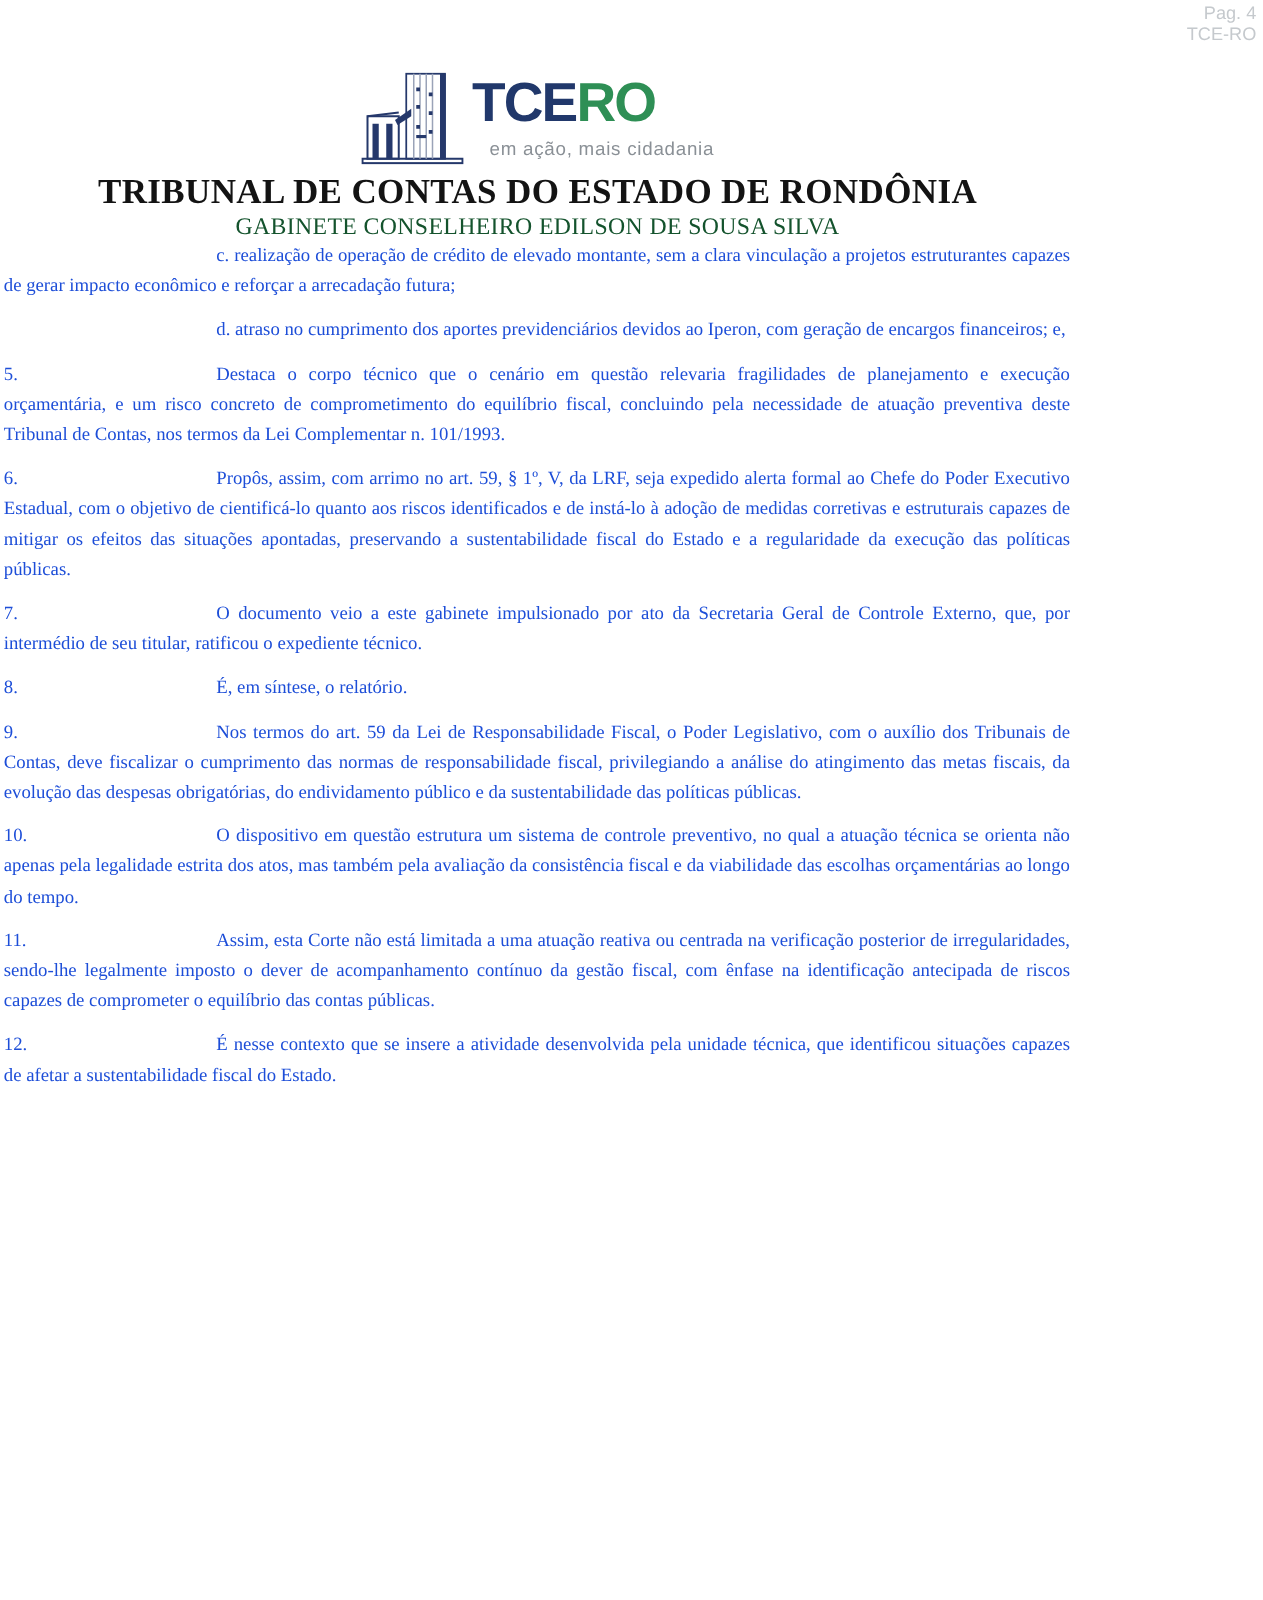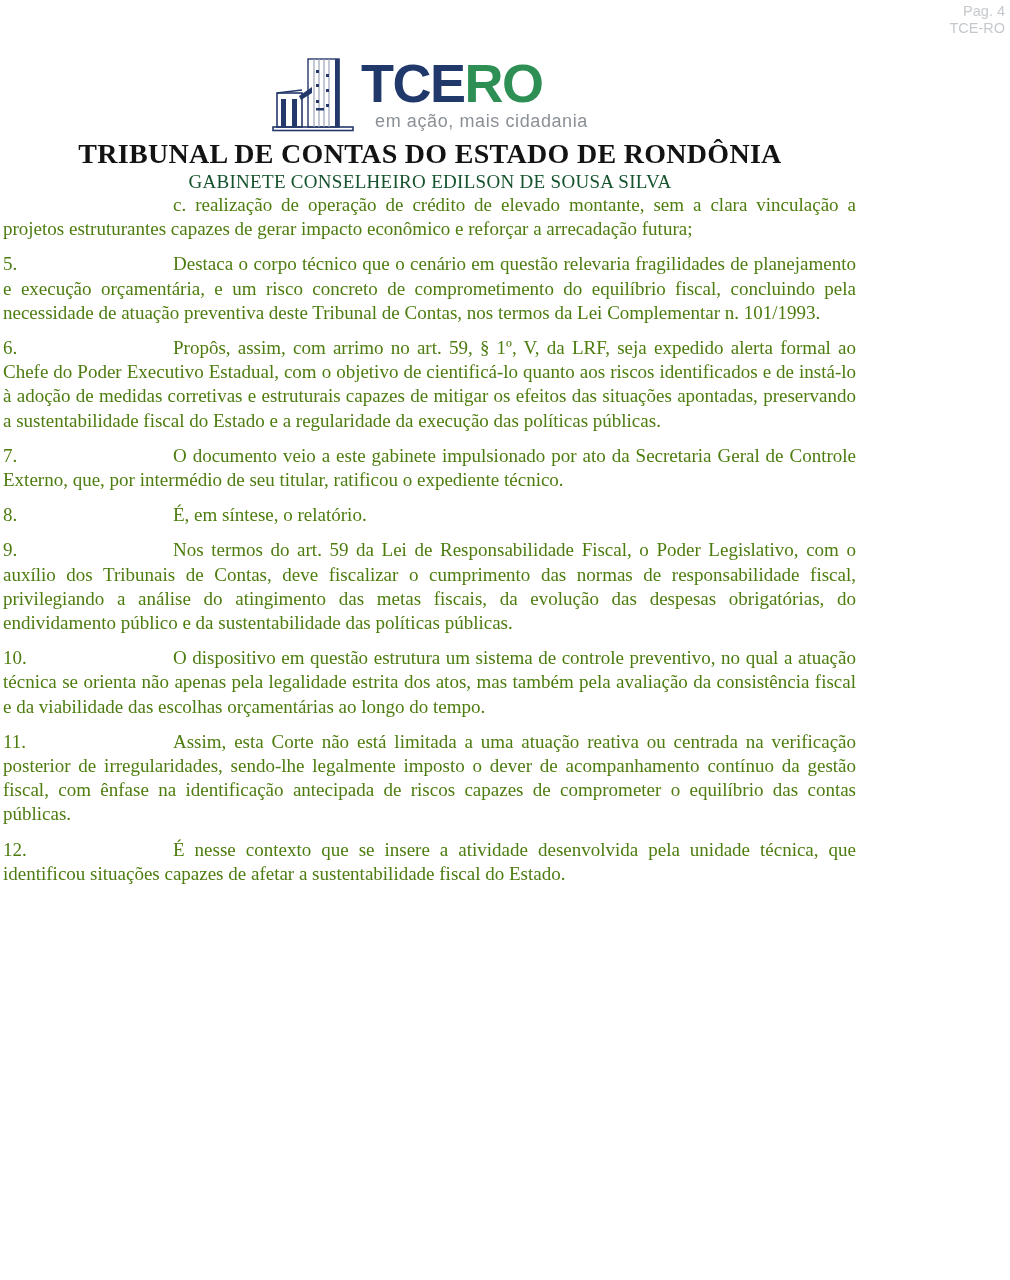--- a/index.html
+++ b/index.html
@@ -11,33 +11,33 @@
   .corner-top{
     position:absolute;top:3px;right:5px;text-align:right;
     font-family:"Liberation Sans",sans-serif;font-size:14.5px;line-height:17px;
     color:#c5c9cd;
   }
   
   .logo-wrap{position:absolute;top:56px;left:0;width:860px;display:flex;justify-content:center;}
   .logo{display:flex;align-items:flex-start;}
   .logo-buildings{width:82px;height:78px;}
   .logo-textcol{margin-left:7px;padding-top:1px;font-family:"Liberation Sans",sans-serif;}
-  .logo-word{font-size:54px;font-weight:700;line-height:52px;letter-spacing:-1.5px;}
+  .logo-word{font-size:44px;font-weight:700;line-height:52px;letter-spacing:-1.5px;}
   .logo-tce{color:#21386b;}
   .logo-ro{color:#2e8f55;}
-  .logo-tagline{font-size:18px;color:#8a9096;letter-spacing:0.6px;margin-top:2px;margin-left:14px;}
+  .logo-tagline{font-size:15px;color:#8a9096;letter-spacing:0.6px;margin-top:2px;margin-left:14px;}
   
   .doc-header{position:absolute;top:138px;left:0;width:860px;text-align:center;}
   .doc-title{font-size:28px;font-weight:700;letter-spacing:0.3px;color:#131313;}
   .doc-subtitle{font-size:19px;font-weight:400;letter-spacing:0.3px;color:#14532d;margin-top:1px;}
   
   .body-col{position:absolute;top:193px;left:3px;width:853px;}
   .para{
     position:relative;margin:0 0 11px 0;text-align:justify;
-    font-size:19px;line-height:24.2px;text-indent:170px;color:#4d7c0f;
+    font-size:15px;line-height:24.2px;text-indent:170px;color:#1d4ed8;
   }
   .pnum{position:absolute;left:0;top:0;text-indent:0;}
   
   .page-num{position:absolute;top:1186px;left:0;width:860px;text-align:center;font-size:19px;color:#1a1a1a;}
   
   .footer{
     position:absolute;top:1237px;left:0;width:860px;text-align:center;
     font-family:"Liberation Sans",sans-serif;font-size:13.3px;line-height:16.5px;color:#3d4043;
   }
   .footer .light{color:#bdc1c5;}
@@ -91,20 +91,21 @@
     </div>
   </div>
 
   <div class="doc-header">
     <div class="doc-title">TRIBUNAL DE CONTAS DO ESTADO DE RONDÔNIA</div>
     <div class="doc-subtitle">GABINETE CONSELHEIRO EDILSON DE SOUSA SILVA</div>
   </div>
 
   <div class="body-col">
     <p class="para"><span>c. realização de operação de crédito de elevado montante, sem a clara vinculação a projetos estruturantes capazes de gerar impacto econômico e reforçar a arrecadação futura;</span></p>
+    <p class="para"><span>d. atraso no cumprimento dos aportes previdenciários devidos ao Iperon, com geração de encargos financeiros; e,</span></p>
 
     <p class="para"><span class="pnum">5.</span><span>Destaca o corpo técnico que o cenário em questão relevaria fragilidades de planejamento e execução orçamentária, e um risco concreto de comprometimento do equilíbrio fiscal, concluindo pela necessidade de atuação preventiva deste Tribunal de Contas, nos termos da Lei Complementar n. 101/1993.</span></p>
     <p class="para"><span class="pnum">6.</span><span>Propôs, assim, com arrimo no art. 59, § 1º, V, da LRF, seja expedido alerta formal ao Chefe do Poder Executivo Estadual, com o objetivo de cientificá-lo quanto aos riscos identificados e de instá-lo à adoção de medidas corretivas e estruturais capazes de mitigar os efeitos das situações apontadas, preservando a sustentabilidade fiscal do Estado e a regularidade da execução das políticas públicas.</span></p>
     <p class="para"><span class="pnum">7.</span><span>O documento veio a este gabinete impulsionado por ato da Secretaria Geral de Controle Externo, que, por intermédio de seu titular, ratificou o expediente técnico.</span></p>
     <p class="para"><span class="pnum">8.</span><span>É, em síntese, o relatório.</span></p>
     <p class="para"><span class="pnum">9.</span><span>Nos termos do art. 59 da Lei de Responsabilidade Fiscal, o Poder Legislativo, com o auxílio dos Tribunais de Contas, deve fiscalizar o cumprimento das normas de responsabilidade fiscal, privilegiando a análise do atingimento das metas fiscais, da evolução das despesas obrigatórias, do endividamento público e da sustentabilidade das políticas públicas.</span></p>
     <p class="para"><span class="pnum">10.</span><span>O dispositivo em questão estrutura um sistema de controle preventivo, no qual a atuação técnica se orienta não apenas pela legalidade estrita dos atos, mas também pela avaliação da consistência fiscal e da viabilidade das escolhas orçamentárias ao longo do tempo.</span></p>
     <p class="para"><span class="pnum">11.</span><span>Assim, esta Corte não está limitada a uma atuação reativa ou centrada na verificação posterior de irregularidades, sendo-lhe legalmente imposto o dever de acompanhamento contínuo da gestão fiscal, com ênfase na identificação antecipada de riscos capazes de comprometer o equilíbrio das contas públicas.</span></p>
     <p class="para"><span class="pnum">12.</span><span>É nesse contexto que se insere a atividade desenvolvida pela unidade técnica, que identificou situações capazes de afetar a sustentabilidade fiscal do Estado.</span></p>
   </div>

